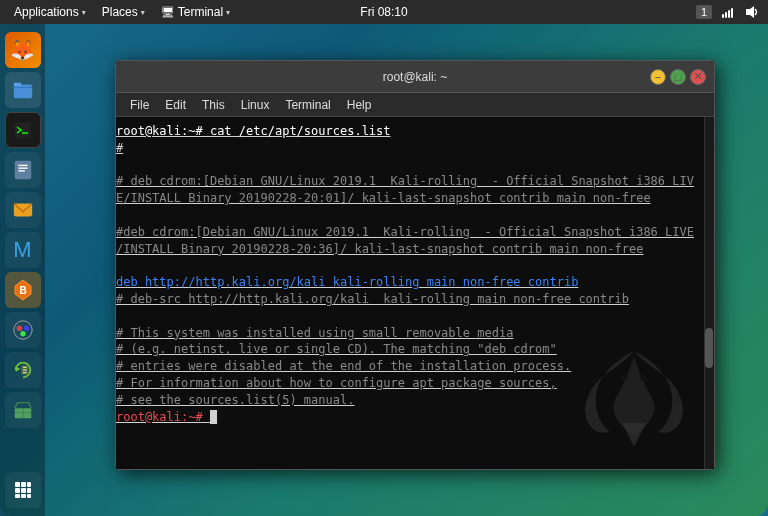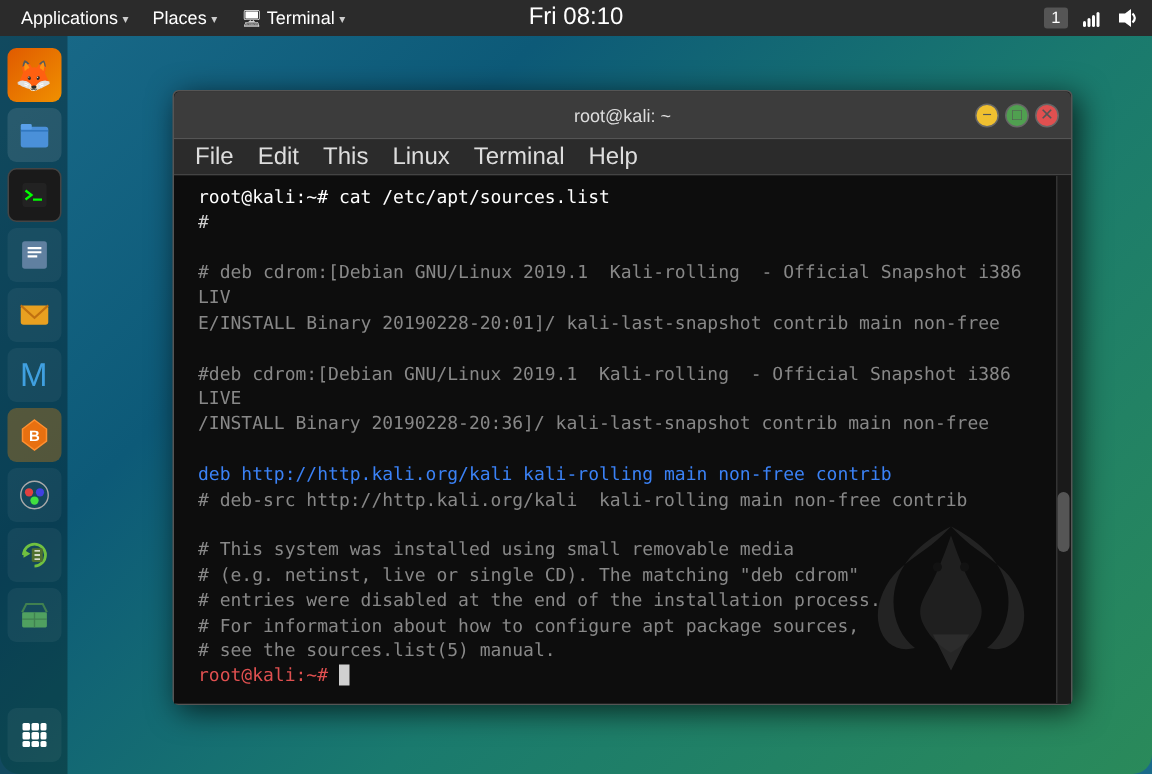--- a/index.html
+++ b/index.html
@@ -52,21 +52,21 @@
       gap: 3px;
     }
 
     .dropdown-arrow {
       font-size: 8px;
       color: #cccccc;
     }
 
     .top-panel-center {
       color: #ffffff;
-      font-size: 16px;
+      font-size: 12px;
       position: absolute;
       left: 50%;
       transform: translateX(-50%);
     }
 
     .top-panel-right {
       display: flex;
       align-items: center;
       gap: 8px;
     }
@@ -178,36 +178,37 @@
       height: 24px;
       display: flex;
       align-items: center;
       padding: 0 8px;
       gap: 4px;
       border-bottom: 1px solid #444;
     }
 
     .terminal-menu-item {
       color: #dddddd;
-      font-size: 16px;
+      font-size: 12px;
       padding: 2px 6px;
       cursor: pointer;
     }
 
     
     .terminal-content {
       flex: 1;
       background: #0d0d0d;
       color: #d0d0d0;
       font-family: 'Courier New', Courier, monospace;
       font-size: 12px;
-      padding: 6px 16px;
+      padding: 6px 0;
       overflow: hidden;
       line-height: 1.4;
       position: relative;
+      text-decoration: underline;
     }
 
     .terminal-content pre {
       white-space: pre-wrap;
       word-wrap: break-word;
     }
 
     .prompt-line {
       color: #e05050;
       text-align: center;

